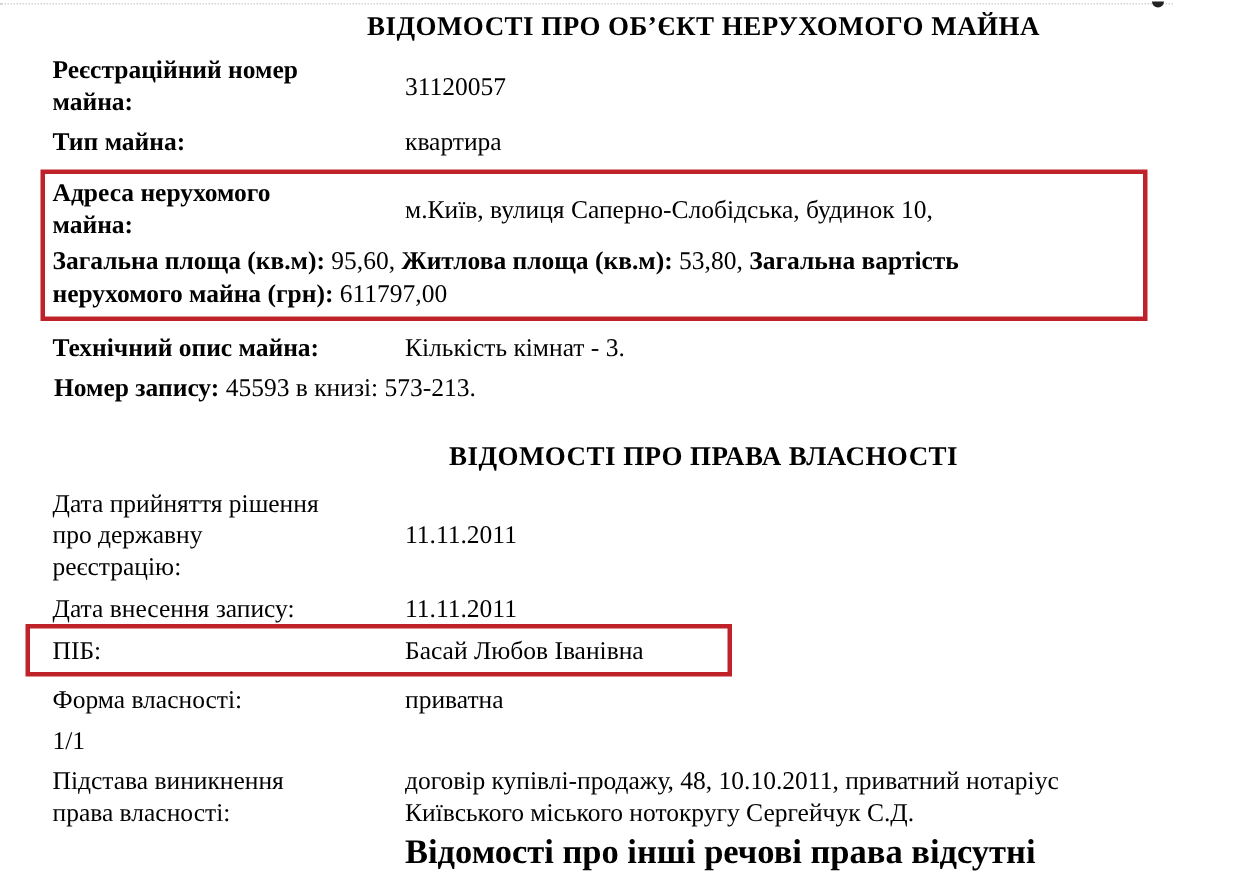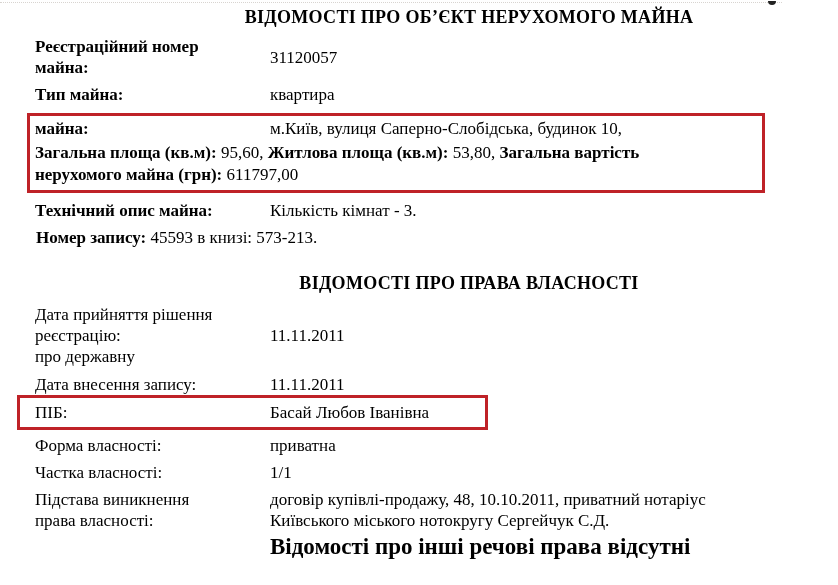--- a/index.html
+++ b/index.html
@@ -64,20 +64,21 @@
   </div>
 
   <div class="row s1">
     <div class="label">Тип майна:</div>
     <div class="value">квартира</div>
   </div>
 
   <div class="redbox box1">
     <div class="row s1">
       <div class="label">
+        <div>Адреса нерухомого</div>
         <div>майна:</div>
       </div>
       <div class="value nowrap">м.Київ, вулиця Саперно-Слобідська, будинок 10,</div>
     </div>
     <div class="para">
       <b>Загальна площа (кв.м):</b>
       <span>95,60,</span>
       <b>Житлова площа (кв.м):</b>
       <span>53,80,</span>
       <b>Загальна вартість</b>
@@ -95,22 +96,22 @@
   <div class="para">
     <b>Номер запису:</b>
     <span>45593 в книзі: 573-213.</span>
   </div>
 
   <div class="h2">ВІДОМОСТІ ПРО ПРАВА ВЛАСНОСТІ</div>
 
   <div class="row mt11">
     <div class="label">
       <div>Дата прийняття рішення</div>
+      <div>про державну</div>
       <div>реєстрацію:</div>
-      <div>про державну</div>
     </div>
     <div class="value">11.11.2011</div>
   </div>
 
   <div class="row mt7">
     <div class="label">Дата внесення запису:</div>
     <div class="value">11.11.2011</div>
   </div>
 
   <div class="redbox box2">
@@ -119,21 +120,20 @@
       <div class="value nowrap">Басай Любов Іванівна</div>
     </div>
   </div>
 
   <div class="row mt5">
     <div class="label">Форма власності:</div>
     <div class="value">приватна</div>
   </div>
 
   <div class="row">
-    <div class="label">Частка власності:</div>
     <div class="value">1/1</div>
   </div>
 
   <div class="row">
     <div class="label">
       <div>Підстава виникнення</div>
       <div>права власності:</div>
     </div>
     <div class="value">
       <div class="nowrap">договір купівлі-продажу, 48, 10.10.2011, приватний нотаріус</div>

